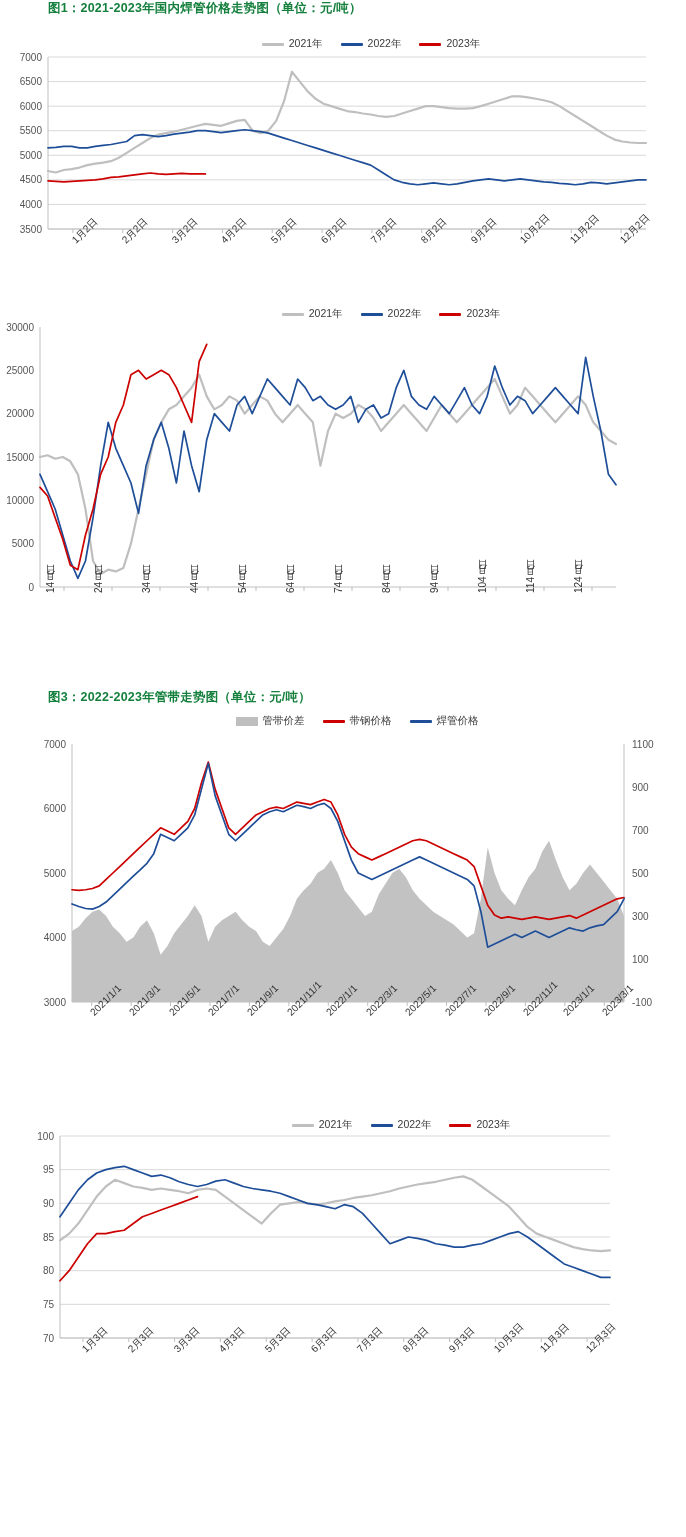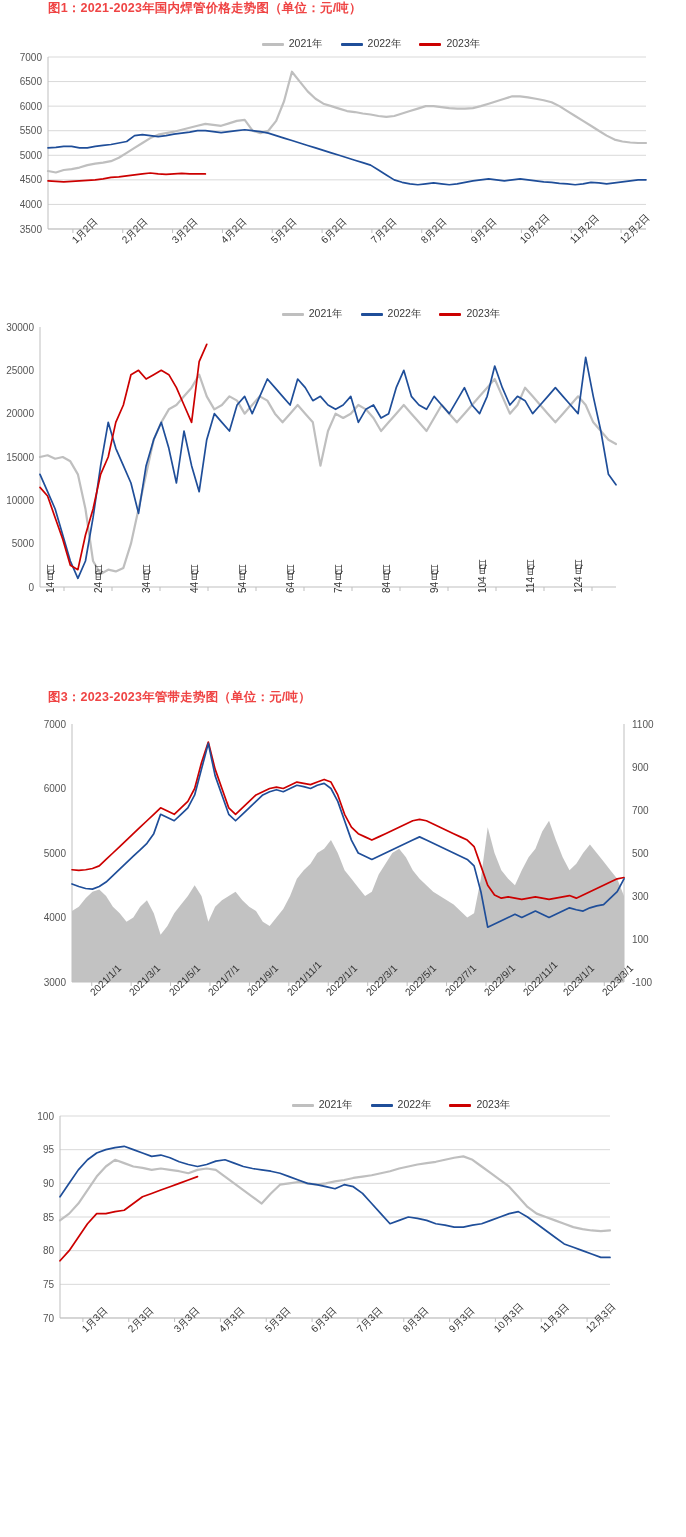--- a/index.html
+++ b/index.html
@@ -1,19 +1,19 @@
 <!DOCTYPE html>
 <html><head>
 <meta charset="utf-8">
 <style>
   html,body{margin:0;padding:0;background:#ffffff;}
   body{width:686px;font-family:"Liberation Sans","DejaVu Sans",sans-serif;color:#1a1a1a;}
   .page{width:686px;position:relative;}
   .fig{position:relative;width:686px;}
-  .fig-title{font-size:12.5px;font-weight:bold;color:#ef4444;padding:0 16px 4px 48px;letter-spacing:.2px;}
+  .fig-title{font-size:12.5px;font-weight:bold;color:#15803d;padding:0 16px 4px 48px;letter-spacing:.2px;}
   .legend{display:flex;justify-content:center;gap:18px;align-items:center;font-size:10.5px;color:#3a3a3a;padding-left:28px;}
   .legend .item{display:flex;align-items:center;gap:5px;}
   .legend .swatch{display:inline-block;width:22px;height:3px;border-radius:1px;}
   .legend .swatch.area{height:9px;border-radius:0;}
   .plot-wrap{position:relative;}
   svg{display:block;}
   .xlab{position:absolute;font-size:10px;color:#333;white-space:nowrap;transform-origin:left top;}
   .xlab.rot{transform:rotate(-45deg);}
   .xlab.vert{writing-mode:vertical-rl;transform:rotate(180deg);}
   .spacer{height:14px;}
@@ -149,21 +149,35 @@
         <div class="xlab vert" style="left: 442px; top: 308px;">9月4日</div>
         <div class="xlab vert" style="left: 490px; top: 308px;">10月4日</div>
         <div class="xlab vert" style="left: 538px; top: 308px;">11月4日</div>
         <div class="xlab vert" style="left: 586px; top: 308px;">12月4日</div>
       </div>
   </div>
 
   <div class="spacer"></div>
 
   <div class="fig">
-    <div class="fig-title">图3：2023-2023年管带走势图（单位：元/吨）</div>
+    <div class="fig-title">图3：2022-2023年管带走势图（单位：元/吨）</div>
+    <div class="legend" style="margin:4px 0 2px 0;">
+      <div class="item">
+          <span class="swatch area" style="background:#bfbfbf"></span>
+          <span>管带价差</span>
+        </div>
+      <div class="item">
+          <span class="swatch" style="background:#cc0000"></span>
+          <span>带钢价格</span>
+        </div>
+      <div class="item">
+          <span class="swatch" style="background:#1f4e99"></span>
+          <span>焊管价格</span>
+        </div>
+    </div>
     <div class="plot-wrap">
       <svg id="svg3" width="686" height="360">
           <text x="66" y="275.5" text-anchor="end" class="axis-text">3000</text>
           <text x="66" y="211" text-anchor="end" class="axis-text">4000</text>
           <text x="66" y="146.5" text-anchor="end" class="axis-text">5000</text>
           <text x="66" y="82" text-anchor="end" class="axis-text">6000</text>
           <text x="66" y="17.5" text-anchor="end" class="axis-text">7000</text>
           <line x1="72" y1="272" x2="624" y2="272" class="axisline"></line>
           <line x1="72" y1="14" x2="72" y2="272" class="axisline"></line>
           <text x="632" y="275.5" text-anchor="start" class="axis-text">-100</text>

